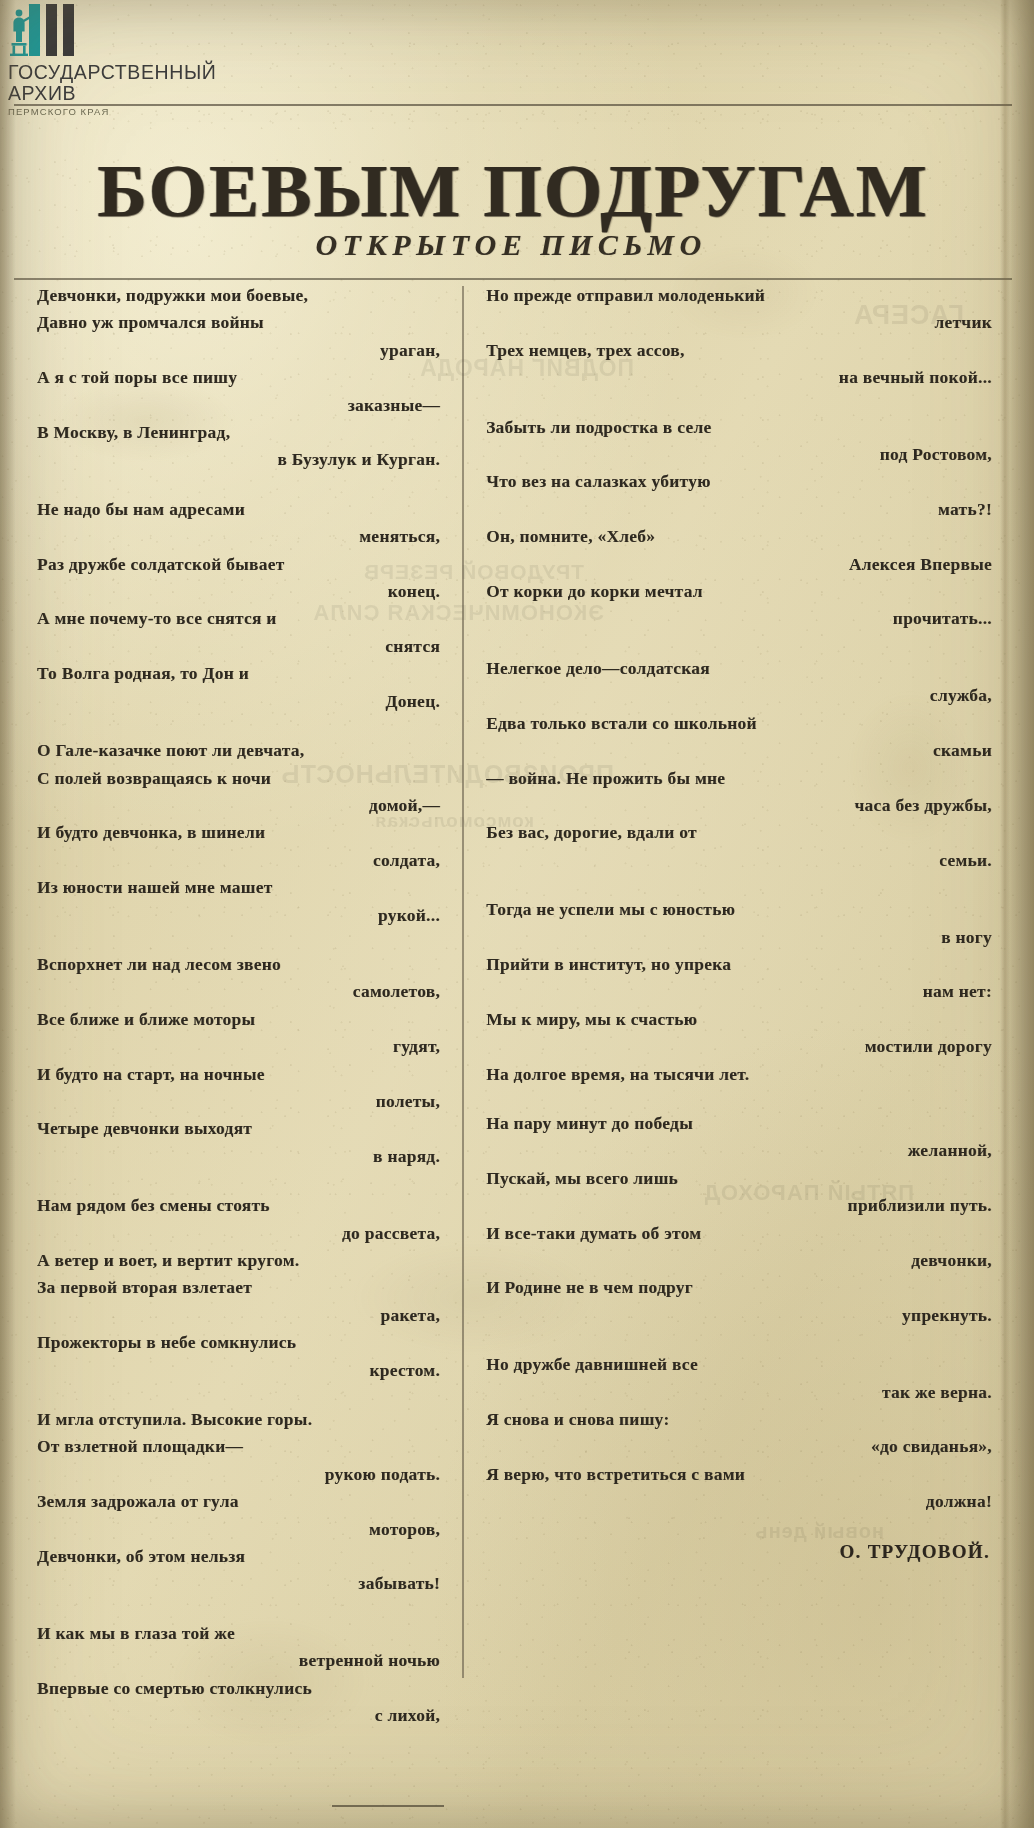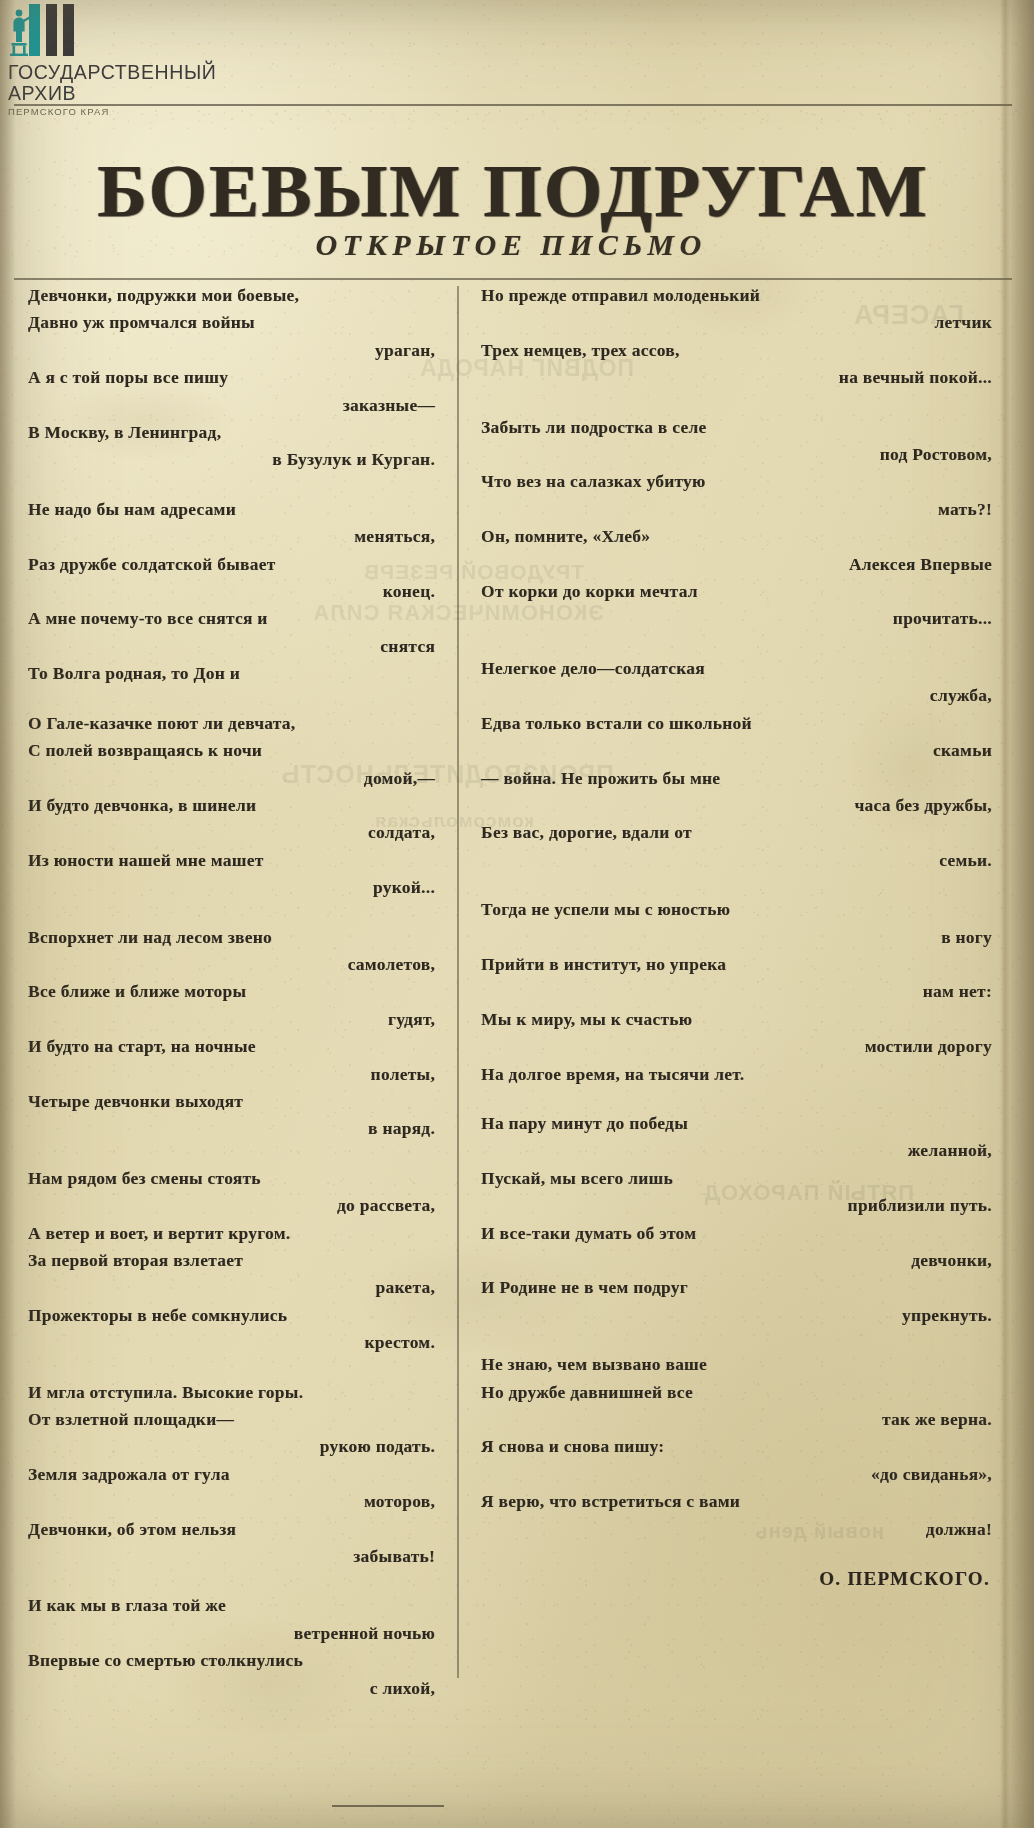--- a/index.html
+++ b/index.html
@@ -169,20 +169,21 @@
   }
 
   
   .columns {
     position: absolute;
     left: 0; right: 0;
     top: 282px;
     bottom: 0;
     display: flex;
     z-index: 4;
+    padding-left: 9px;
   }
   .col {
     box-sizing: border-box;
     font-family: "Liberation Serif", "DejaVu Serif", serif;
     font-weight: 700;
     font-size: 17.3px;
     line-height: 27.4px;
     color: #2e2920;
     letter-spacing: 0.35px;
     text-shadow: 0.45px 0.3px 0.55px rgba(64,55,40,.35);
@@ -315,20 +316,21 @@
           <span class="vs cont">в Бузулук и Курган.</span>
         </div>
         <div class="stanza">
           <span class="vs">Не надо бы нам адресами</span>
           <span class="vs cont">меняться,</span>
           <span class="vs">Раз дружбе солдатской бывает</span>
           <span class="vs cont">конец.</span>
           <span class="vs">А мне почему-то все снятся и</span>
           <span class="vs cont">снятся</span>
           <span class="vs">То Волга родная, то Дон и</span>
+          <span class="vs cont">Донец.</span>
         </div>
         <div class="stanza">
           <span class="vs">О Гале-казачке поют ли девчата,</span>
           <span class="vs">С полей возвращаясь к ночи</span>
           <span class="vs cont">домой,—</span>
           <span class="vs">И будто девчонка, в шинели</span>
           <span class="vs cont">солдата,</span>
           <span class="vs">Из юности нашей  мне машет</span>
           <span class="vs cont">рукой...</span>
         </div>
@@ -408,29 +410,28 @@
           <span class="vs"> На пару минут до победы</span>
           <span class="vs cont">желанной,</span>
           <span class="vs">Пускай, мы всего лишь</span>
           <span class="vs cont">приблизили путь.</span>
           <span class="vs">И все-таки думать об этом</span>
           <span class="vs cont">девчонки,</span>
           <span class="vs">И Родине не в чем подруг</span>
           <span class="vs cont">упрекнуть.</span>
         </div>
         <div class="stanza">
-          <span class="vs">Не знаю, чем вызвано ваше</span>
           <span class="vs">Но дружбе давнишней все</span>
           <span class="vs cont">так же верна.</span>
           <span class="vs">Я снова и снова пишу:</span>
           <span class="vs cont">«до свиданья»,</span>
           <span class="vs">Я верю, что встретиться с вами</span>
           <span class="vs cont">должна!</span>
         </div>
-        <div class="signature">О. ПЕРМСКОГО.</div>
+        <div class="signature">О. ТРУДОВОЙ.</div>
       </div>
   </div>
 
   <div class="foot-rule"></div>
 
   <div class="edge-left"></div>
   <div class="edge-right"></div>
   <div class="crease"></div>
   <div class="vignette"></div>
 </div>

